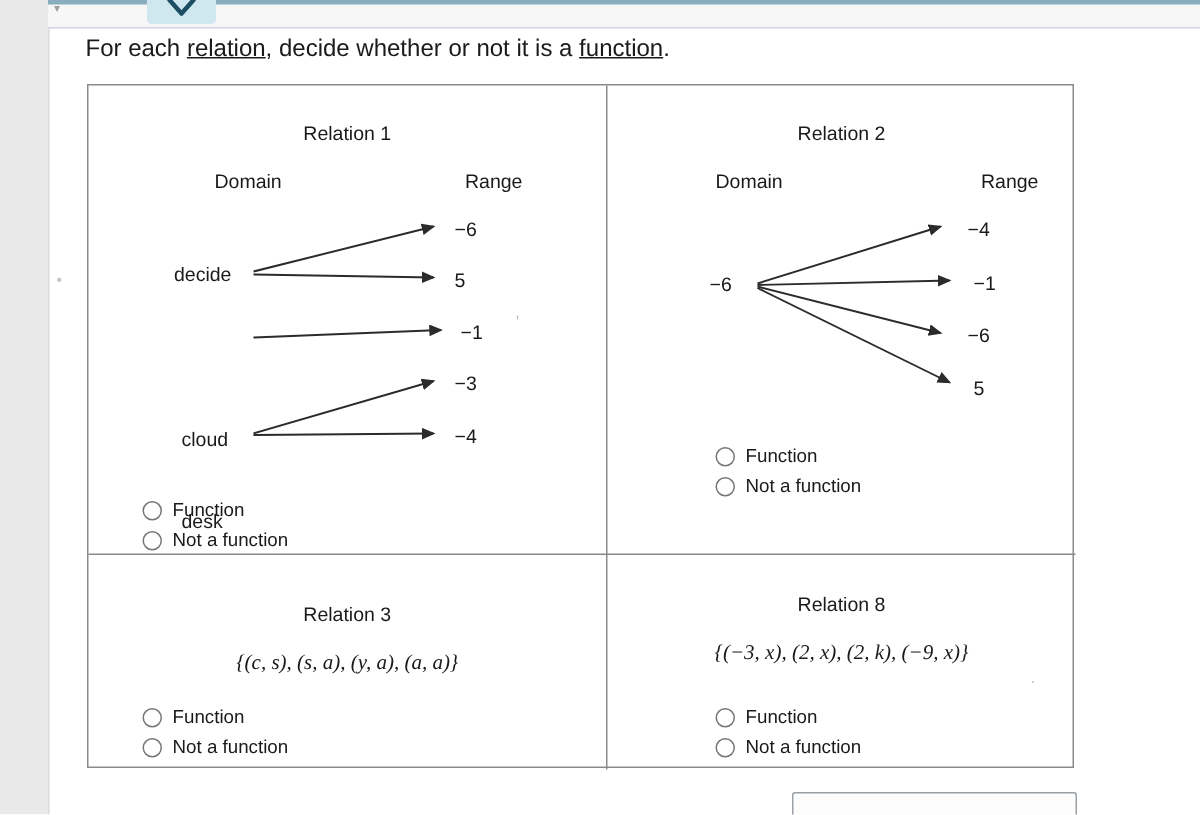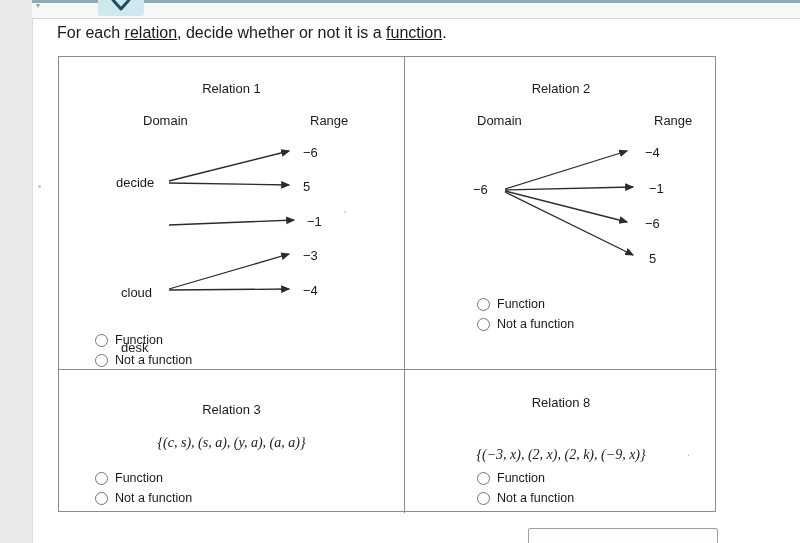--- a/index.html
+++ b/index.html
@@ -276,21 +276,21 @@
       </div>
       <div class="choice">
         <span class="radio"></span>
         <span>Not a function</span>
       </div>
     </div>
   </div>
 
   <div class="cell cell-r4">
     <div class="rel-title" style="top:25px;">Relation 8</div>
-    <div class="set-notation" style="top:58px;margin-top:19px;">{(−3, x), (2, x), (2, k), (−9, x)}</div>
+    <div class="set-notation" style="top:58px;">{(−3, x), (2, x), (2, k), (−9, x)}</div>
     <div class="stray" style="left:282px; top:76px;">.</div>
 
     <div class="choices" style="left:72px; top:101px;">
       <div class="choice">
         <span class="radio"></span>
         <span>Function</span>
       </div>
       <div class="choice">
         <span class="radio"></span>
         <span>Not a function</span>

